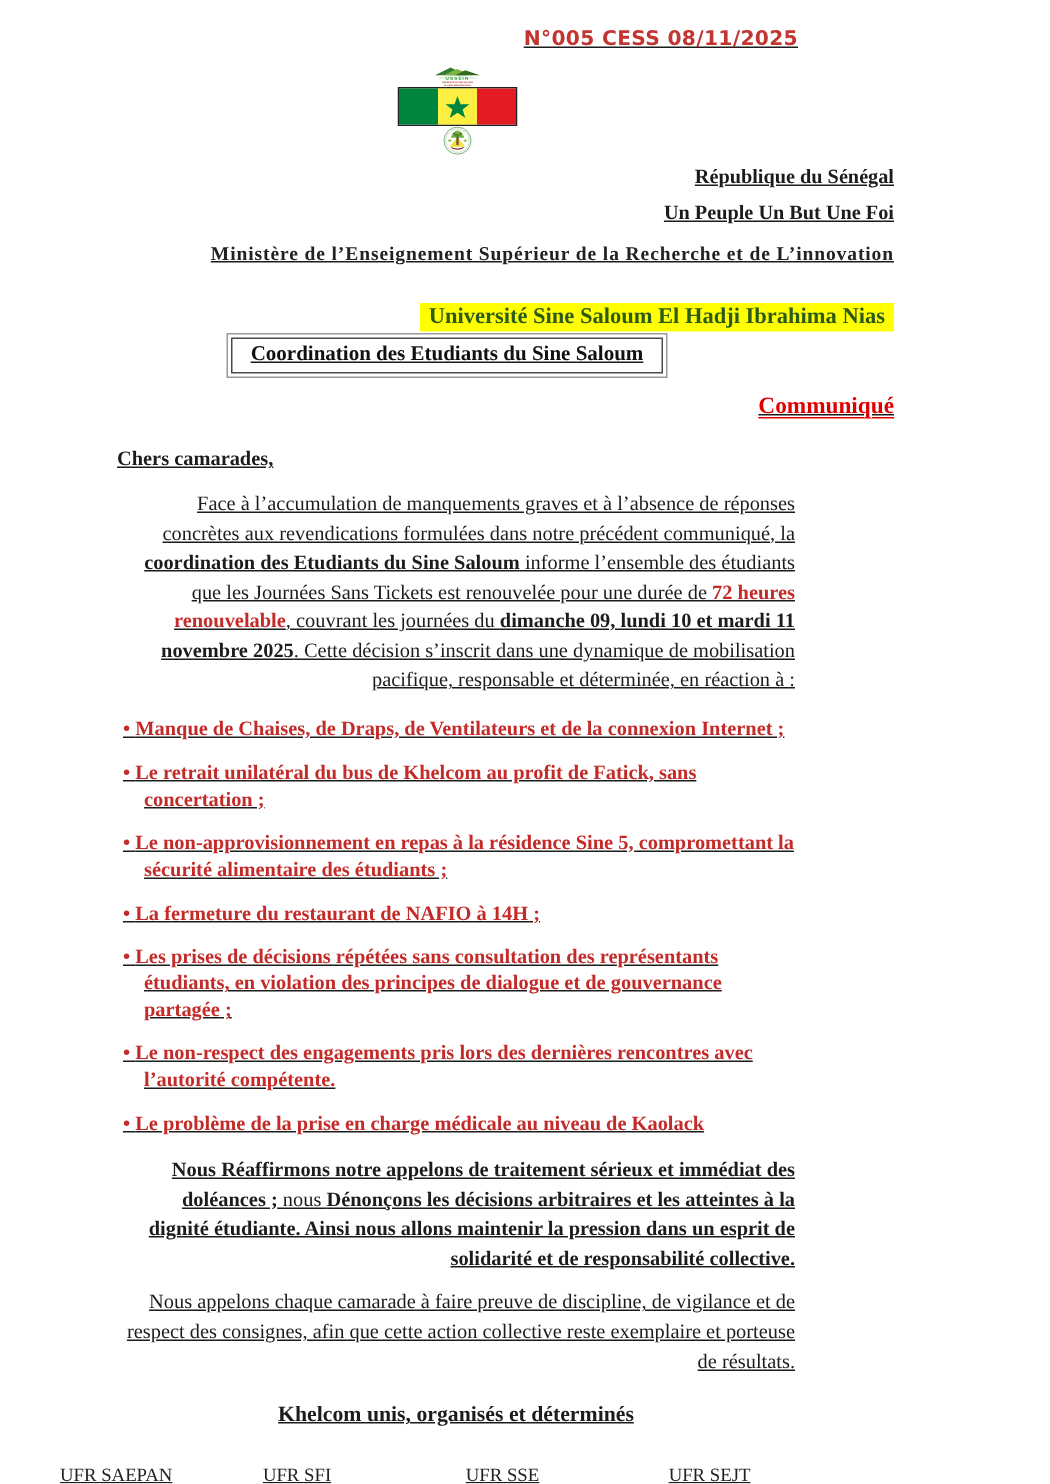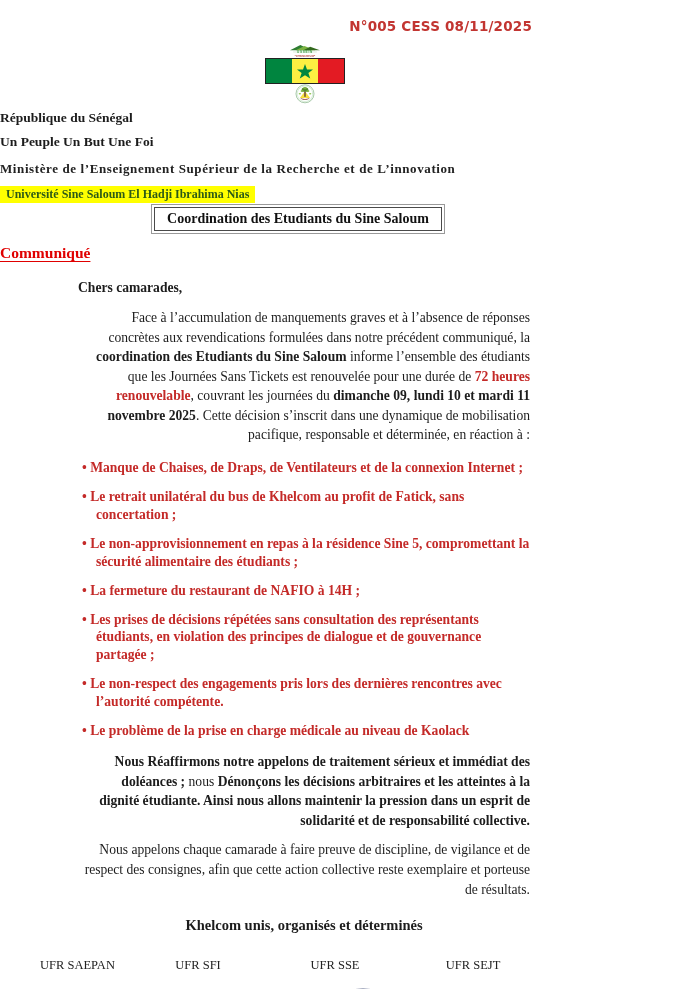--- a/index.html
+++ b/index.html
@@ -5,42 +5,42 @@
   :root{
     --red:#c42a28;
     --title-red:#e00000;
     --ink:#1c1c1c;
     --hl-yellow:#ffff00;
     --hl-green:#2c5a17;
   }
   *{margin:0;padding:0;box-sizing:border-box;}
   html,body{background:#fff;}
   body{width:700px;height:989px;font-family:"Liberation Serif","DejaVu Serif",serif;color:var(--ink);}
-  .page{position:relative;width:596px;height:989px;background:#fff;overflow:hidden;}
+  .page{position:relative;width:596px;height:989px;background:#fff;overflow:hidden;text-decoration:underline;}
 
   .ref{
     text-align:right;padding:18px 64px 0 0;
     font-family:"DejaVu Sans","Liberation Sans",sans-serif;
     font-weight:bold;font-size:13.5px;color:#c23531;letter-spacing:.2px;
   }
 
   .logos-row{
     margin:10px 70px 0 84px;
     display:flex;align-items:center;justify-content:space-between;height:60px;flex-direction:column;
   }
   .flag-wrap{display:flex;align-items:center;justify-content:center;}
 
-  .center-lines{text-align:left;margin-top:6px;}
+  .center-lines{text-align:right;margin-top:6px;}
   .republic,.motto{font-weight:bold;font-size:13.5px;line-height:1.2;margin-top:3px;}
   .motto{margin-top:8px;}
   .ministry{font-size:13px;font-weight:bold;letter-spacing:.6px;margin-top:11px;color:#222;}
   .uni-highlight{
-    display:inline-block;margin-top:9px;
+    display:inline-block;margin-top:25px;
     background:var(--hl-yellow);color:var(--hl-green);
-    font-weight:bold;font-size:12px;padding:1px 6px;
+    font-weight:bold;font-size:15px;padding:1px 6px;
   }
   .org-box{
     display:block;width:max-content;margin:4px auto 0 auto;
     border:1.5px solid #4a4a4a;outline:1px solid #9a9a9a;outline-offset:2px;
     font-weight:bold;font-size:14px;padding:3px 12px;color:#111;
   }
   .doc-title{
     margin-top:13px;font-weight:bold;font-size:15.5px;color:var(--title-red);
     text-decoration:underline;text-underline-offset:3px;
   }

